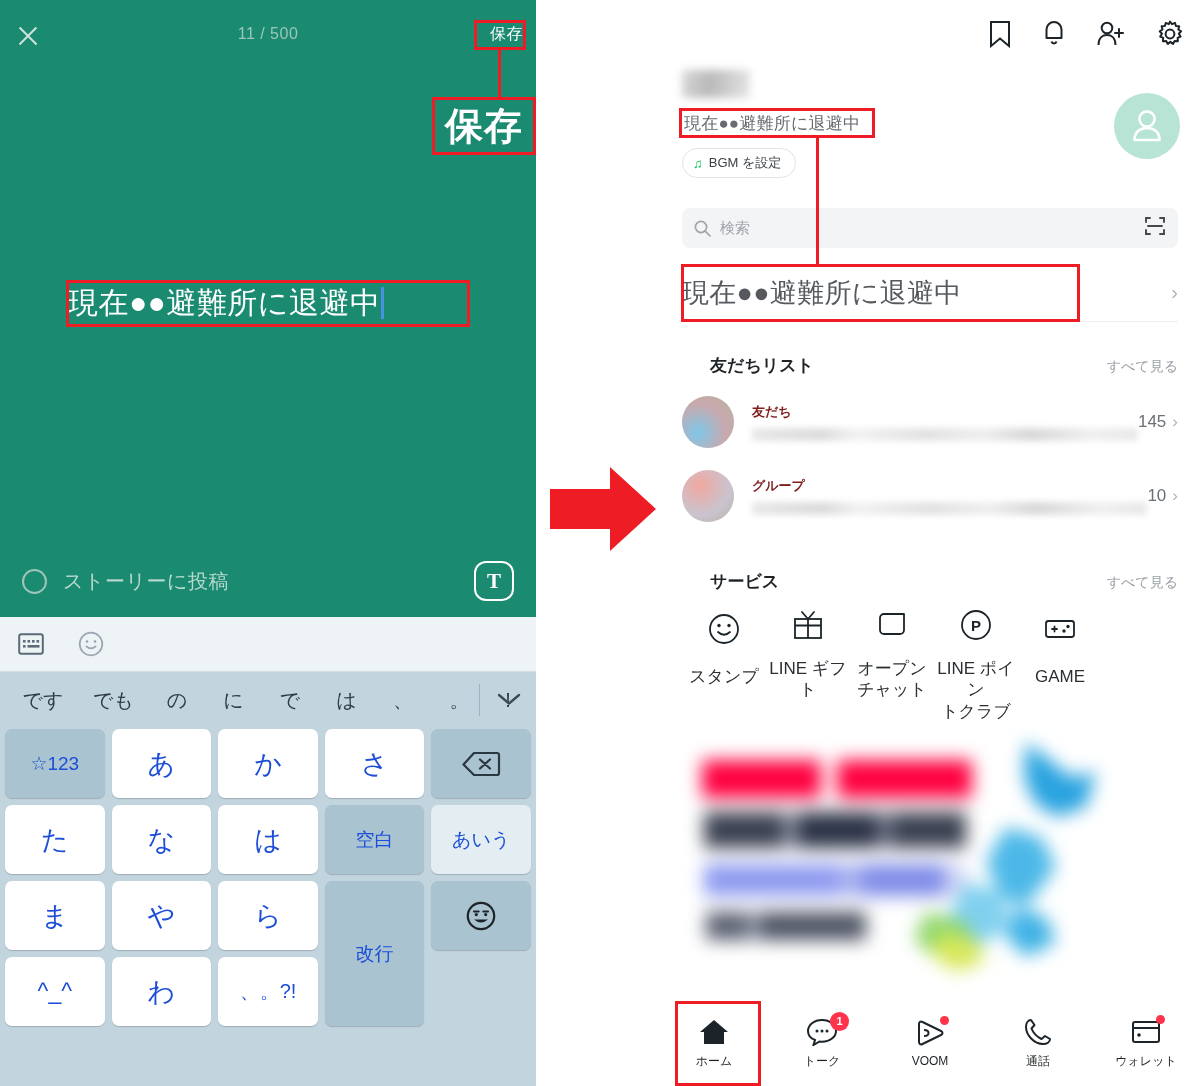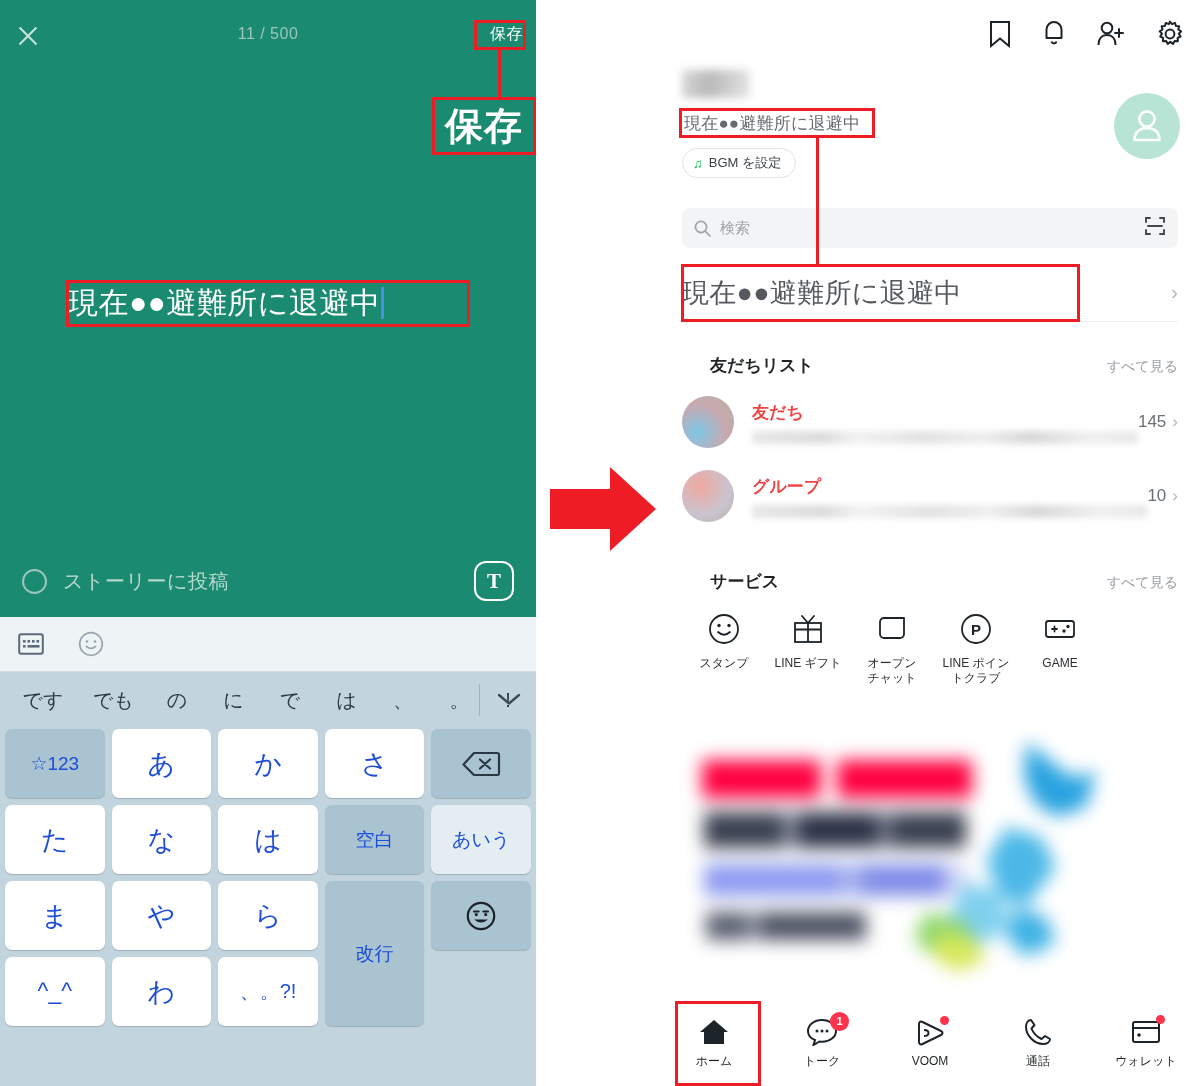--- a/index.html
+++ b/index.html
@@ -259,41 +259,41 @@
     width: 496px; height: 74px;
     display: flex; align-items: center;
   }
   .fl-av {
     width: 52px; height: 52px; border-radius: 50%;
     flex: 0 0 auto;
   }
   .fl-av.a { background: radial-gradient(circle at 30% 70%, #7fc7e8, #c8a9ae 55%, #b8b0a0); }
   .fl-av.b { background: radial-gradient(circle at 35% 30%, #f0a8a0, #c9c4cf 60%, #b9ada6); }
   .fl-mid { margin-left: 18px; flex: 1; }
-  .fl-name { font-size: 17px; font-weight: 700; color: #ef4444; }
+  .fl-name { font-size: 13px; font-weight: 700; color: #7f1d1d; }
   .fl-blur {
     margin-top: 7px; height: 13px; width: 100%;
     background: linear-gradient(90deg,#e8e8e8 0%,#dcdcdc 18%,#f2f2f2 27%,#e2e2e2 45%,#efefef 60%,#d8d8d8 72%,#f0f0f0 88%,#e8e8e8 100%);
     filter: blur(3px); border-radius: 2px;
   }
   .fl-count { font-size: 17px; color: #6b7075; margin-right: 6px; }
   .fl-chev { color: #b0b4b8; font-size: 17px; }
 
   .svc-strip {
     position: absolute; left: 22px; top: 608px;
     width: 540px; height: 84px;
     display: flex; gap: 0;
   }
   .svc {
     width: 84px; flex: 0 0 84px;
     display: flex; flex-direction: column; align-items: center;
   }
   .svc-ic { height: 42px; display:flex; align-items:center; justify-content:center; }
   .svc-lb {
-    margin-top: 6px; font-size: 12px; color: #2b2f33;
+    margin-top: 16px; font-size: 17px; color: #2b2f33;
     text-align: center; line-height: 1.25; white-space: pre-line;
   }
 
   .banner {
     position: absolute; left: 690px; top: 712px;
     width: 430px; height: 285px;
     z-index: 1;
   }
   .banner-inner { width: 100%; height: 100%; filter: blur(9px); position: relative; }
   .bn-red {

